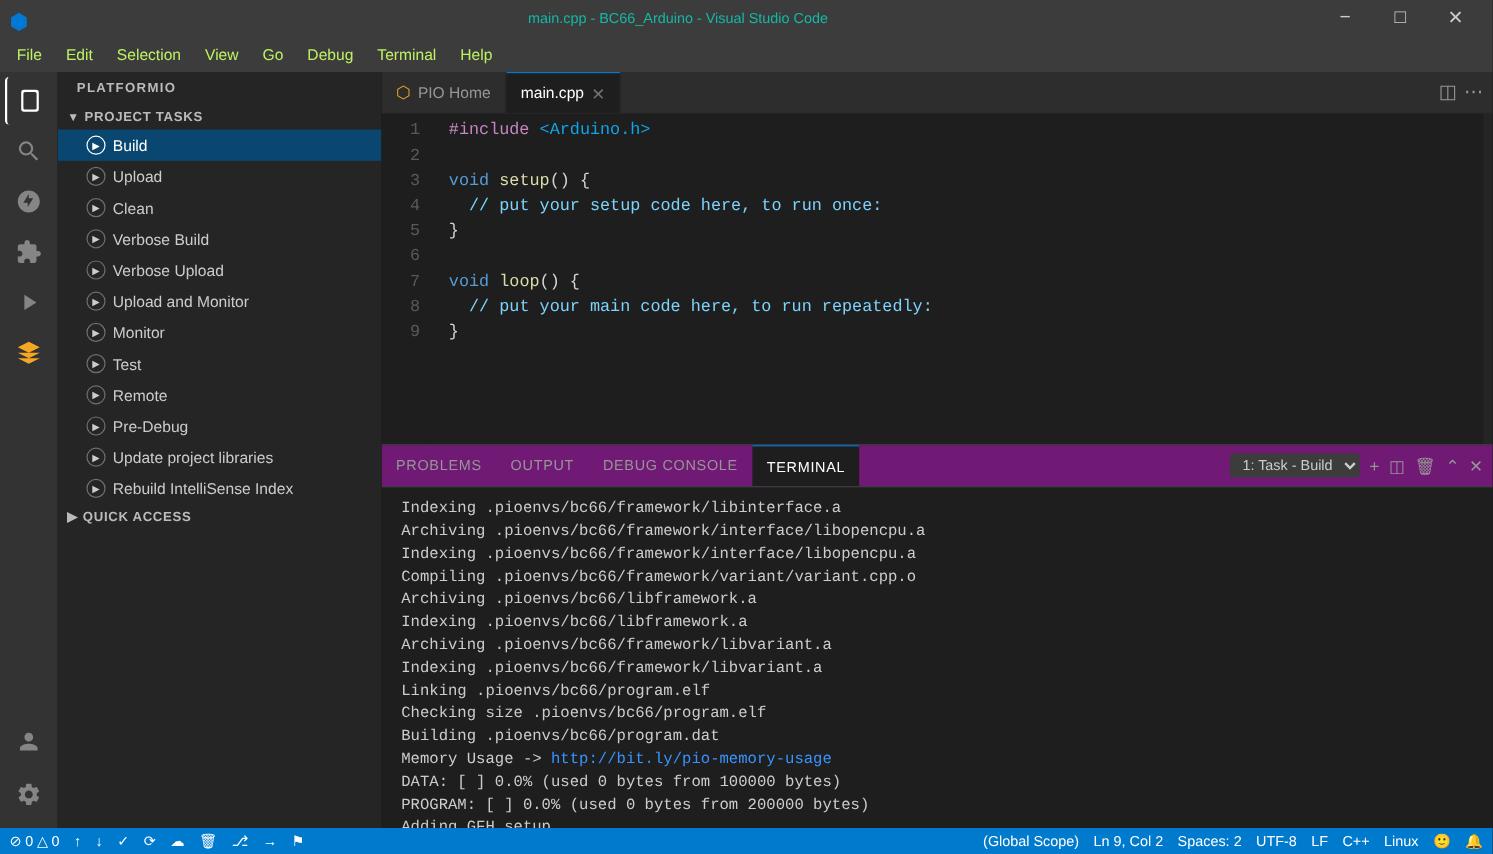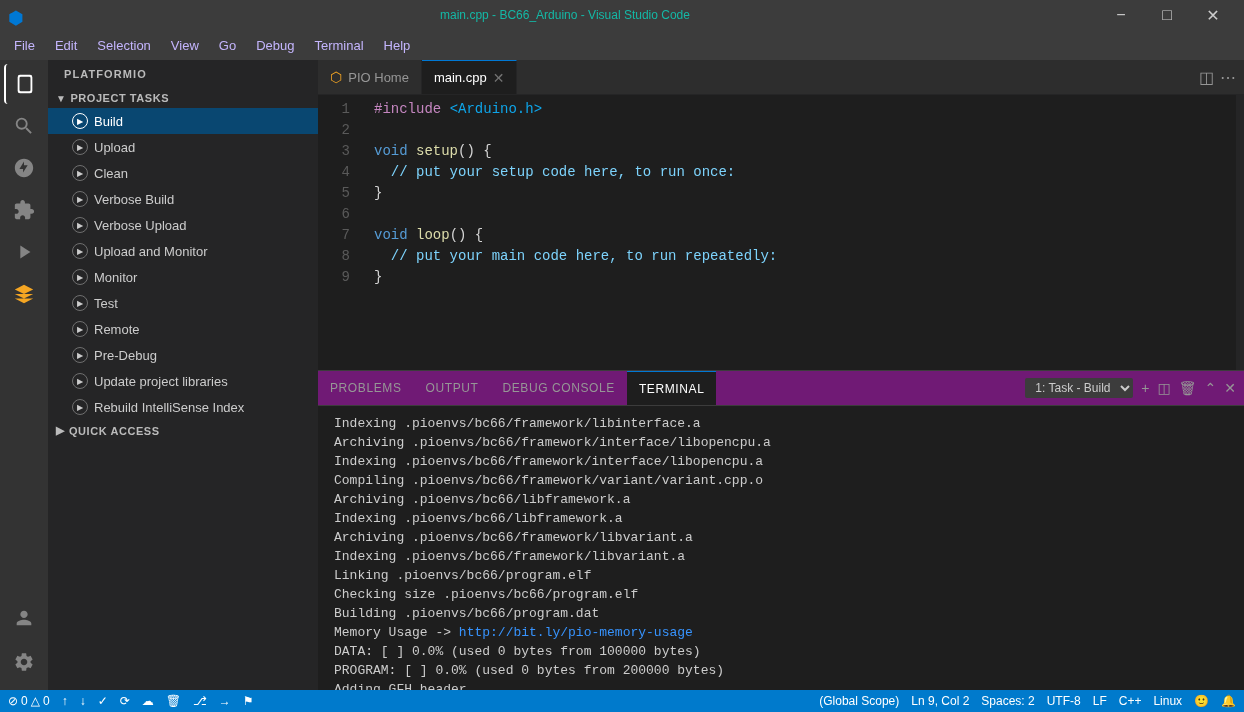--- a/index.html
+++ b/index.html
@@ -20,21 +20,21 @@
     .title-btn { width: 46px; height: 30px; display: flex; align-items: center; justify-content: center; font-size: 16px; color: #cccccc; cursor: pointer; }
 
     
     #menubar {
       height: 30px;
       background: #3c3c3c;
       display: flex;
       align-items: center;
       padding: 0 4px;
     }
-    .menu-item { padding: 4px 10px; font-size: 13px; color: #c4b5fd; cursor: pointer; border-radius: 4px; text-align: right; }
+    .menu-item { padding: 4px 10px; font-size: 13px; color: #bef264; cursor: pointer; border-radius: 4px; text-align: right; }
 
     
     #main-layout { display: flex; height: calc(712px - 60px - 22px); }
 
     
     #activity-bar {
       width: 48px;
       background: #333333;
       display: flex;
       flex-direction: column;
@@ -447,21 +447,21 @@
         <div>Archiving .pioenvs/bc66/libframework.a</div>
         <div>Indexing .pioenvs/bc66/libframework.a</div>
         <div>Archiving .pioenvs/bc66/framework/libvariant.a</div>
         <div>Indexing .pioenvs/bc66/framework/libvariant.a</div>
         <div>Linking .pioenvs/bc66/program.elf</div>
         <div>Checking size .pioenvs/bc66/program.elf</div>
         <div>Building .pioenvs/bc66/program.dat</div>
         <div>Memory Usage -&gt; <span class="term-url">http://bit.ly/pio-memory-usage</span></div>
         <div>DATA:      [          ]   0.0% (used 0 bytes from 100000 bytes)</div>
         <div>PROGRAM:   [          ]   0.0% (used 0 bytes from 200000 bytes)</div>
-        <div>Adding GFH header</div>
+        <div>Adding GFH setup</div>
 
       </div>
     </div>
 
   </div>
 </div>
 
 <div id="status-bar">
   <div class="status-item">
     <span>⊘</span>

